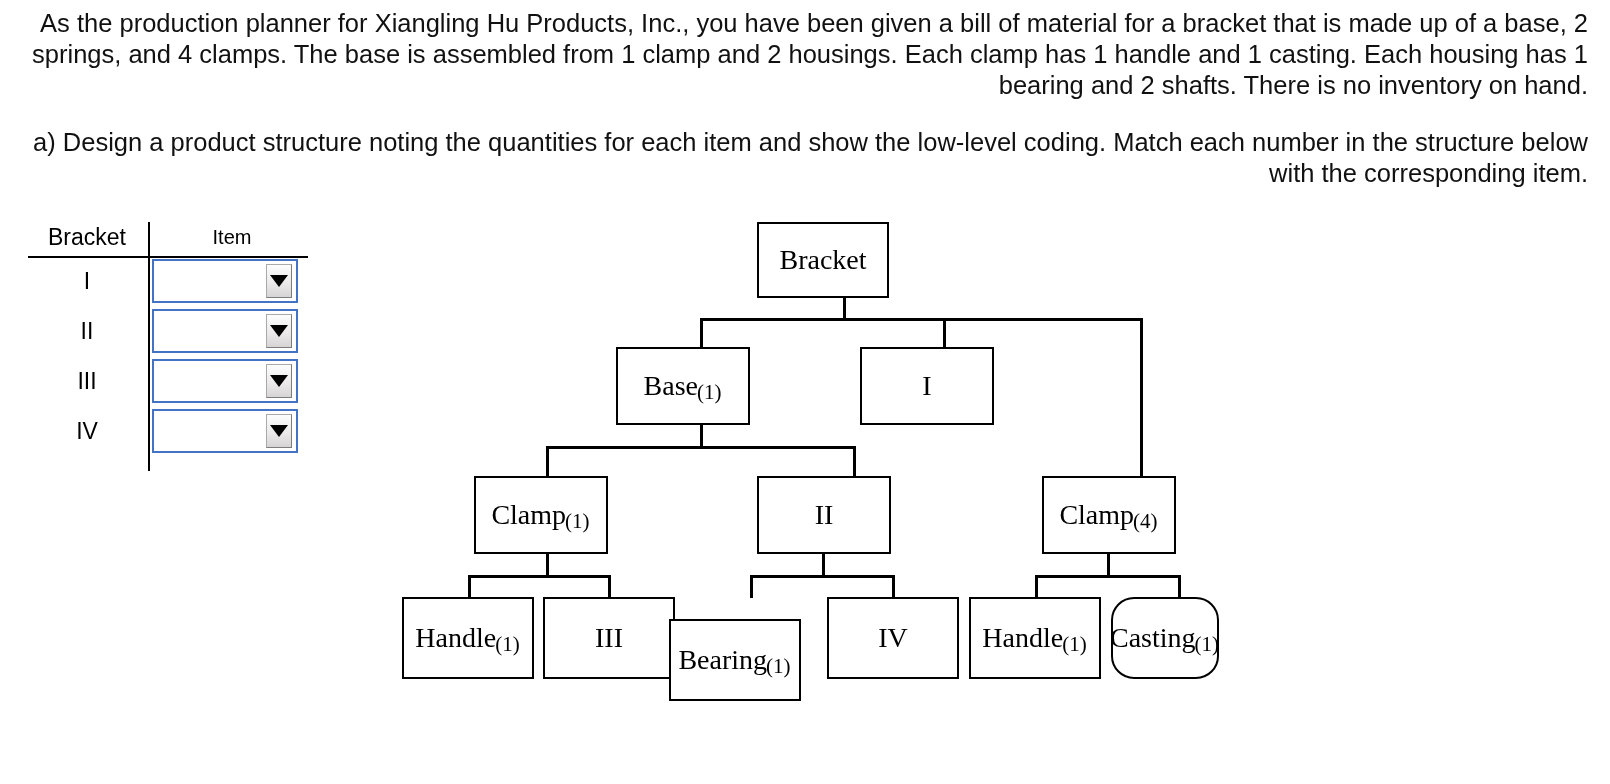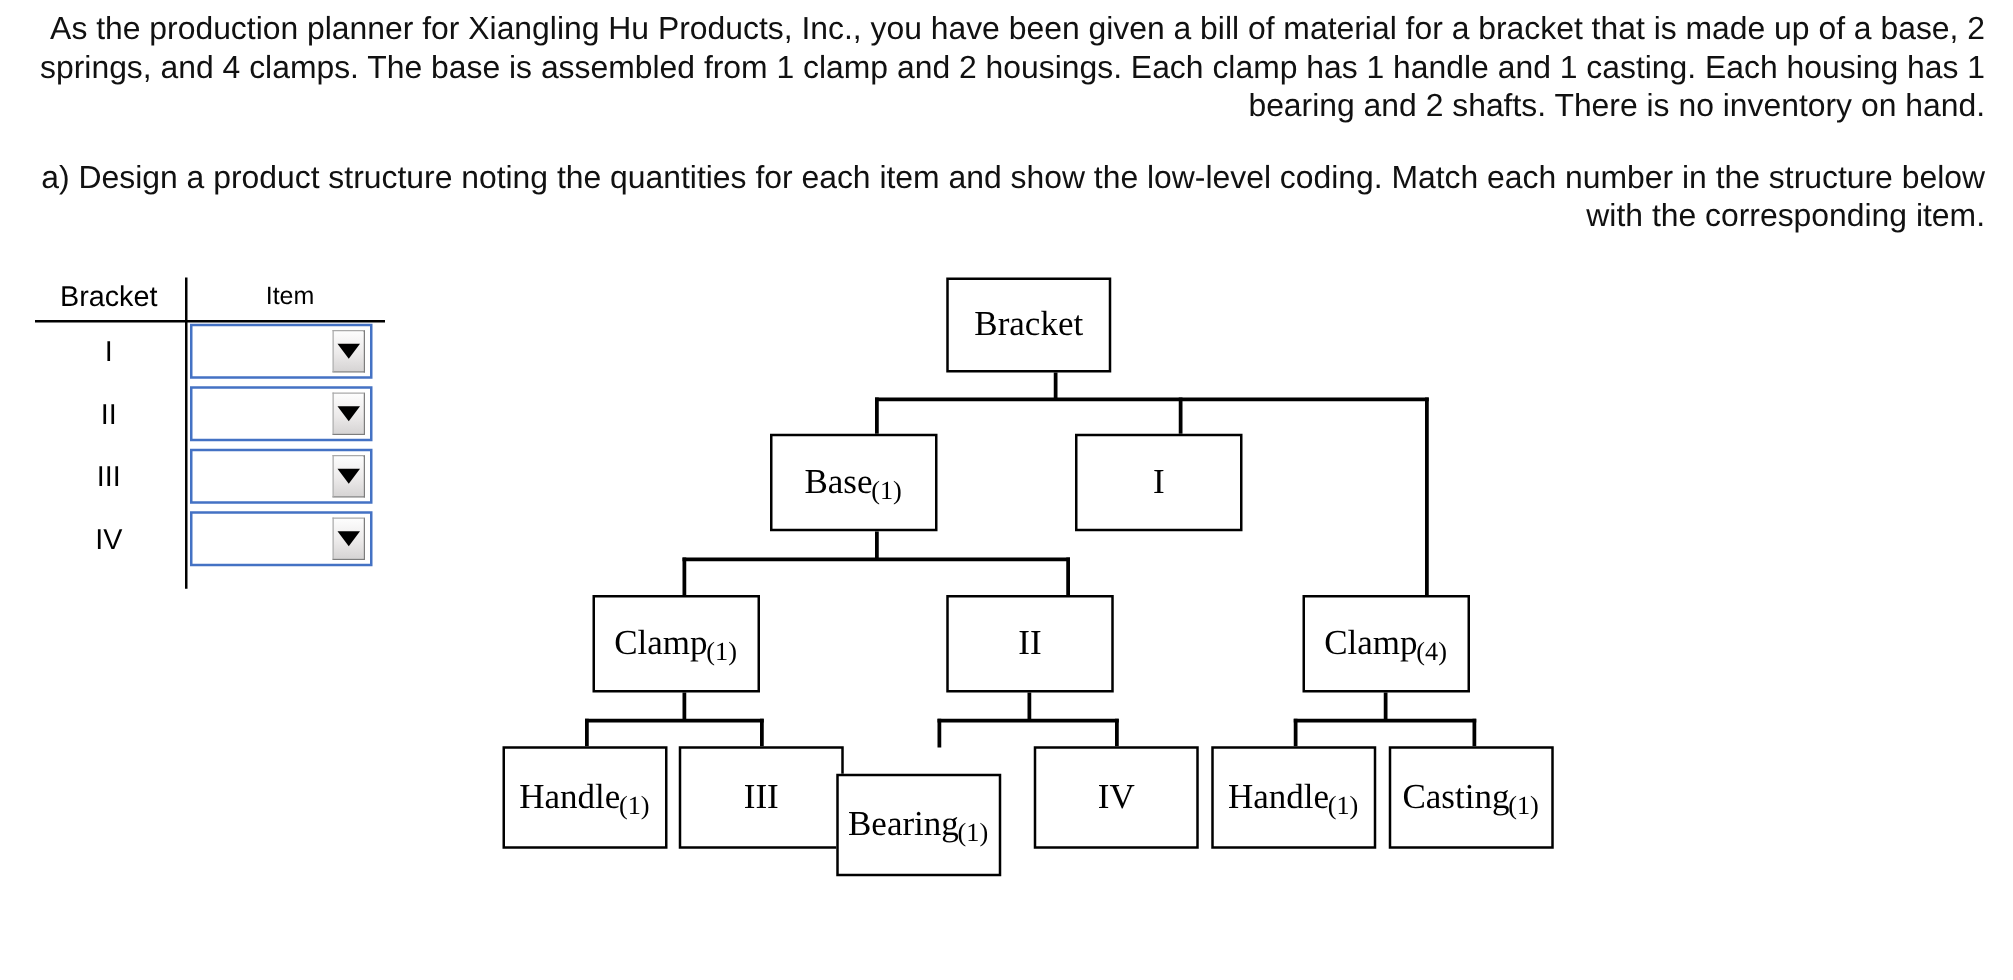--- a/index.html
+++ b/index.html
@@ -298,18 +298,18 @@
   <div class="node" style="left:827px; top:597px; width:132px; height:82px;">
     <span class="lbl">IV</span>
       <span class="qty"></span>
   </div>
 
   <div class="node" style="left:969px; top:597px; width:132px; height:82px;">
     <span class="lbl">Handle</span>
       <span class="qty">(1)</span>
   </div>
 
-  <div class="node" style="left:1111px; top:597px; width:132px; height:82px;">
+  <div class="node" style="left:1111px; top:597px; width:108px; height:82px;border-radius:23px;">
     <span class="lbl">Casting</span>
       <span class="qty">(1)</span>
   </div>
 
 </div>
 
 </body></html>

